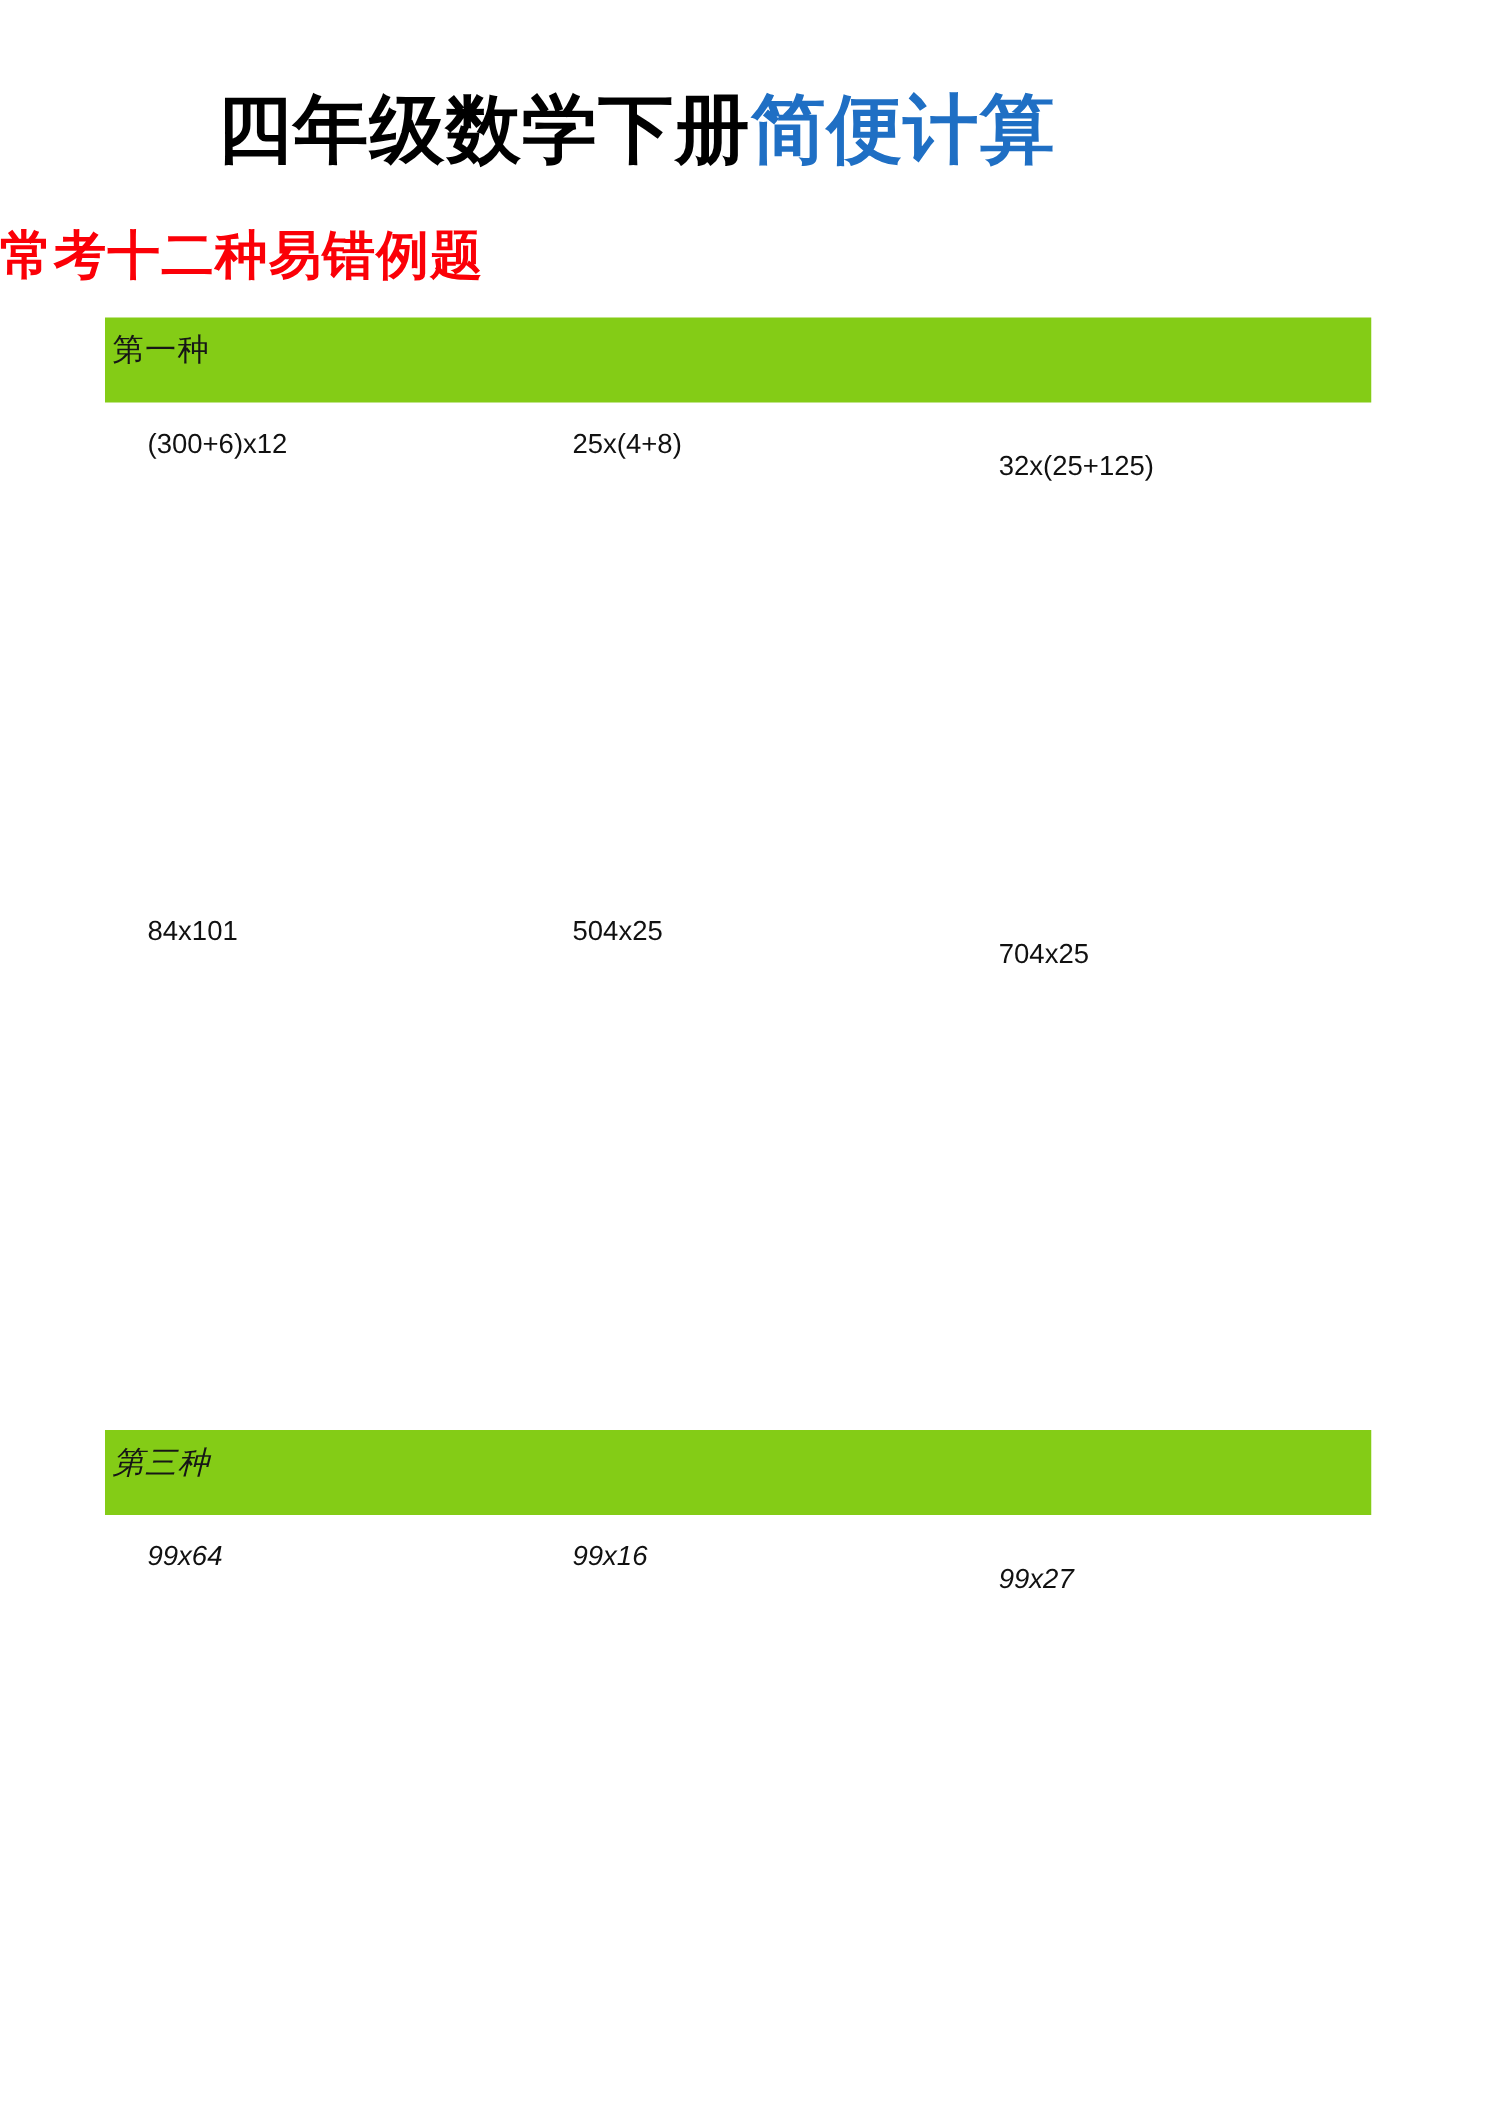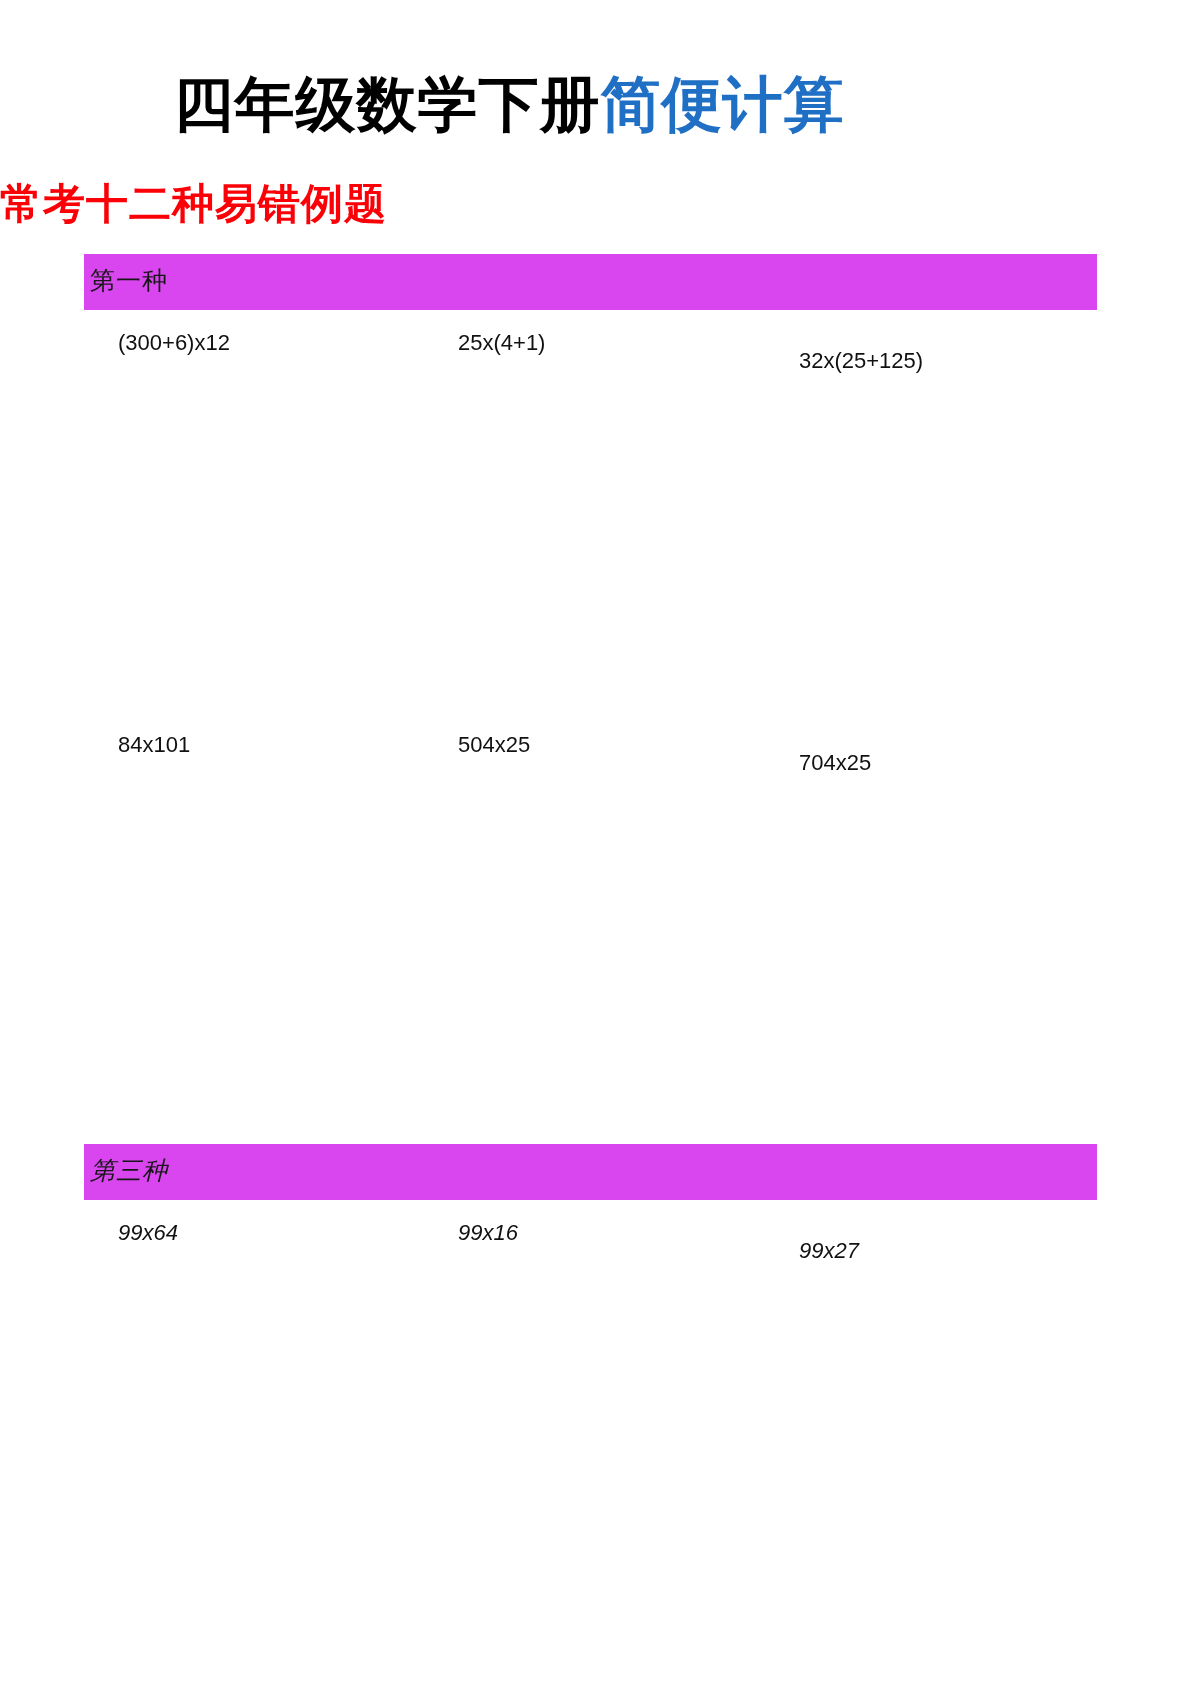--- a/index.html
+++ b/index.html
@@ -54,22 +54,22 @@
 
   
   .section {
     position: absolute;
     left: 84px;
     width: 1013px;
   }
   .band {
     box-sizing: border-box;
     width: 1013px;
-    height: 56px;
-    background: #d946ef;
+    height: 68px;
+    background: #84cc16;
     padding: 12px 0 0 6px;
   }
   .band-label {
     font-family: "Liberation Serif", "DejaVu Serif", serif;
     font-size: 25px;
     line-height: 30px;
     color: #161616;
     letter-spacing: 1px;
   }
 
@@ -108,21 +108,21 @@
   </div>
 
   <div class="title-sub">常考十二种易错例题</div>
 
   <div class="section" style="top:254px;">
     <div class="band">
       <div class="band-label">第一种</div>
     </div>
     <div class="expr-row">
       <div class="expr col-1">(300+6)x12</div>
-      <div class="expr col-2">25x(4+1)</div>
+      <div class="expr col-2">25x(4+8)</div>
       <div class="expr col-3">32x(25+125)</div>
     </div>
     <div class="work-space" style="height:340px;"></div>
   </div>
 
   <div class="section" style="top:712px;">
     <div class="expr-row">
       <div class="expr col-1">84x101</div>
       <div class="expr col-2">504x25</div>
       <div class="expr col-3">704x25</div>

